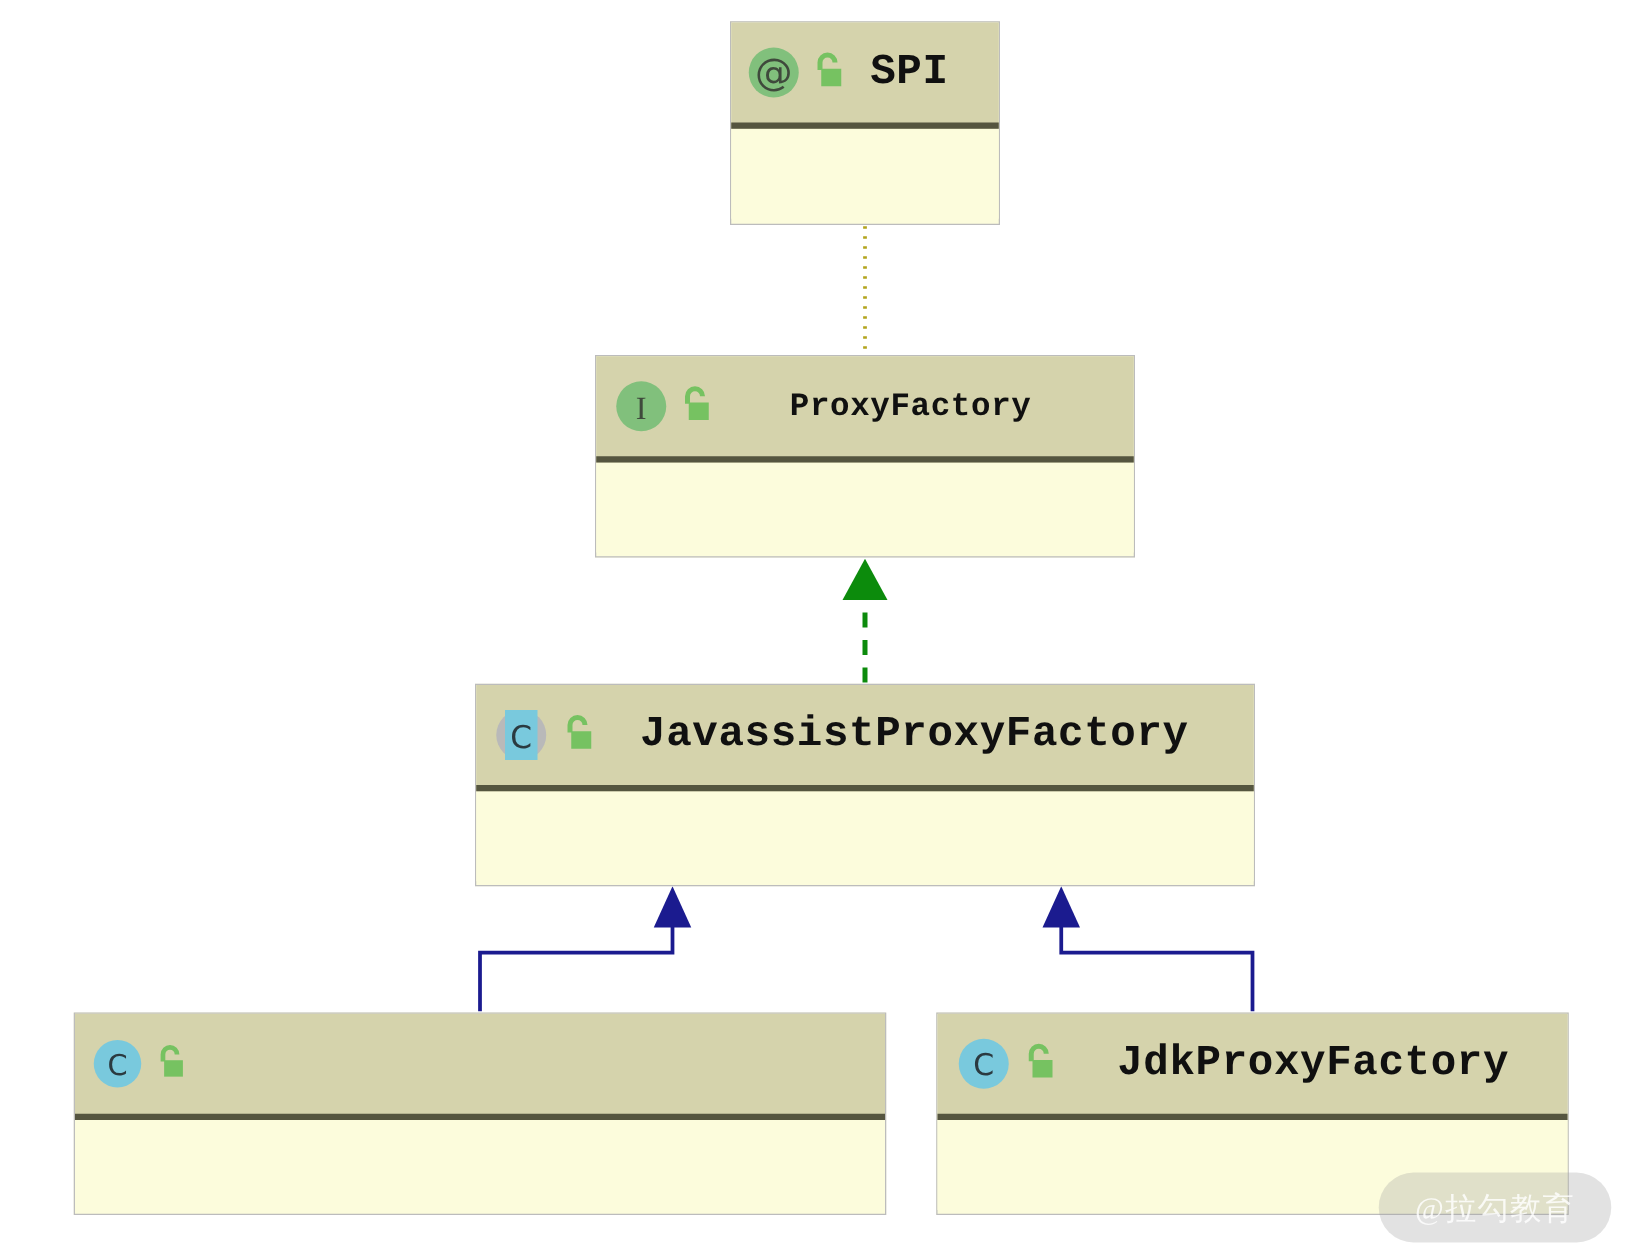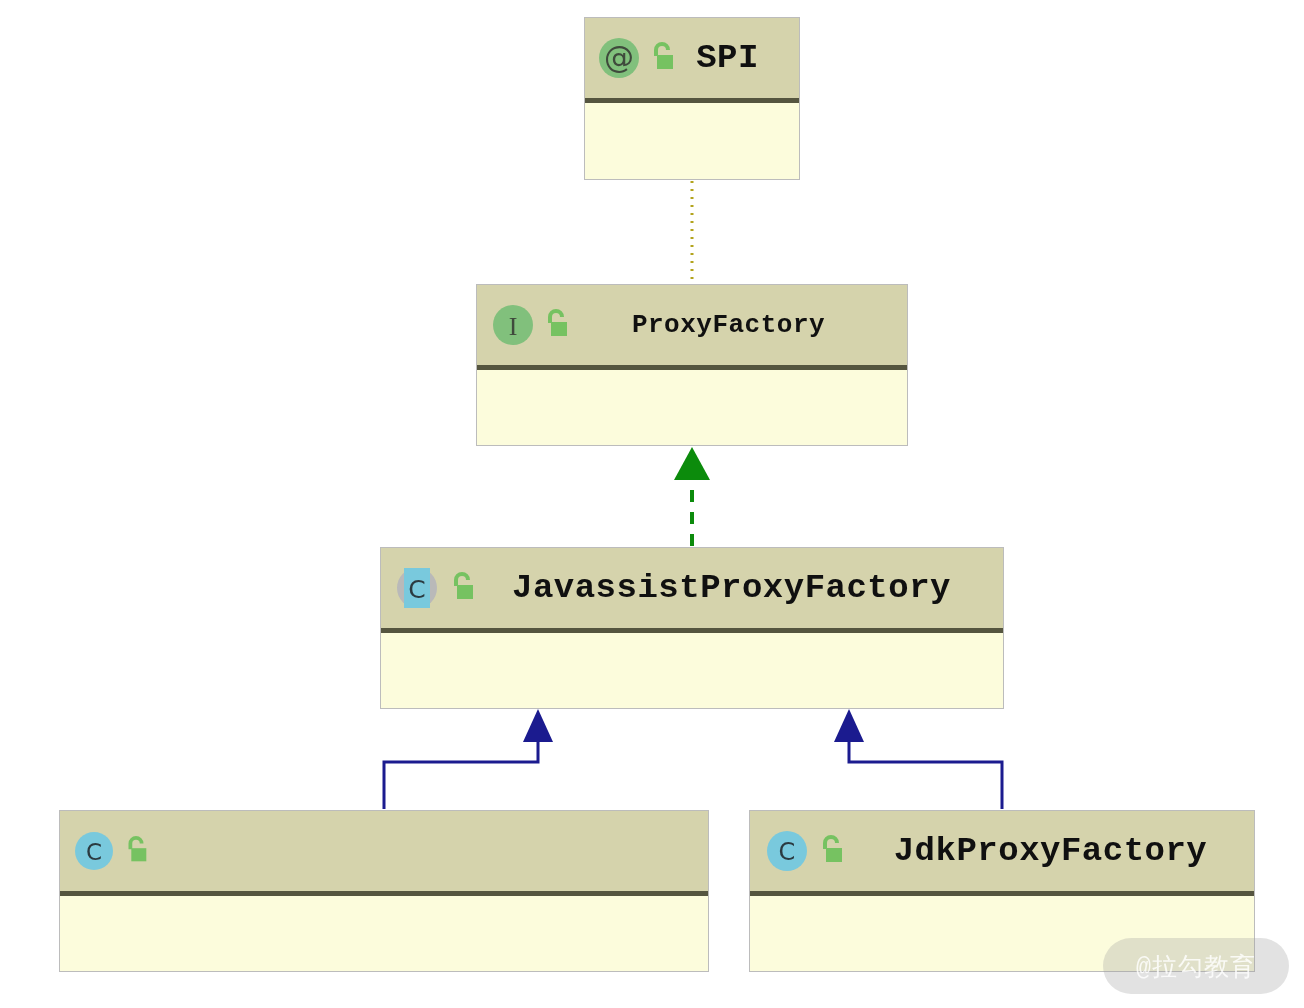--- a/index.html
+++ b/index.html
@@ -108,21 +108,21 @@
     left: 1103px;
     top: 938px;
     width: 186px;
     height: 56px;
     border-radius: 30px;
     background: rgba(160,160,160,0.30);
     display: flex;
     align-items: center;
     justify-content: center;
     color: rgba(255,255,255,0.82);
-    font-family: Liberation Mono, monospace;
+    font-family: Liberation Serif, serif;
     font-size: 25px;
     letter-spacing: 1px;
     pointer-events: none;
   }
 </style>
 </head>
 <body>
 
 <div id="diagram-canvas">
 

